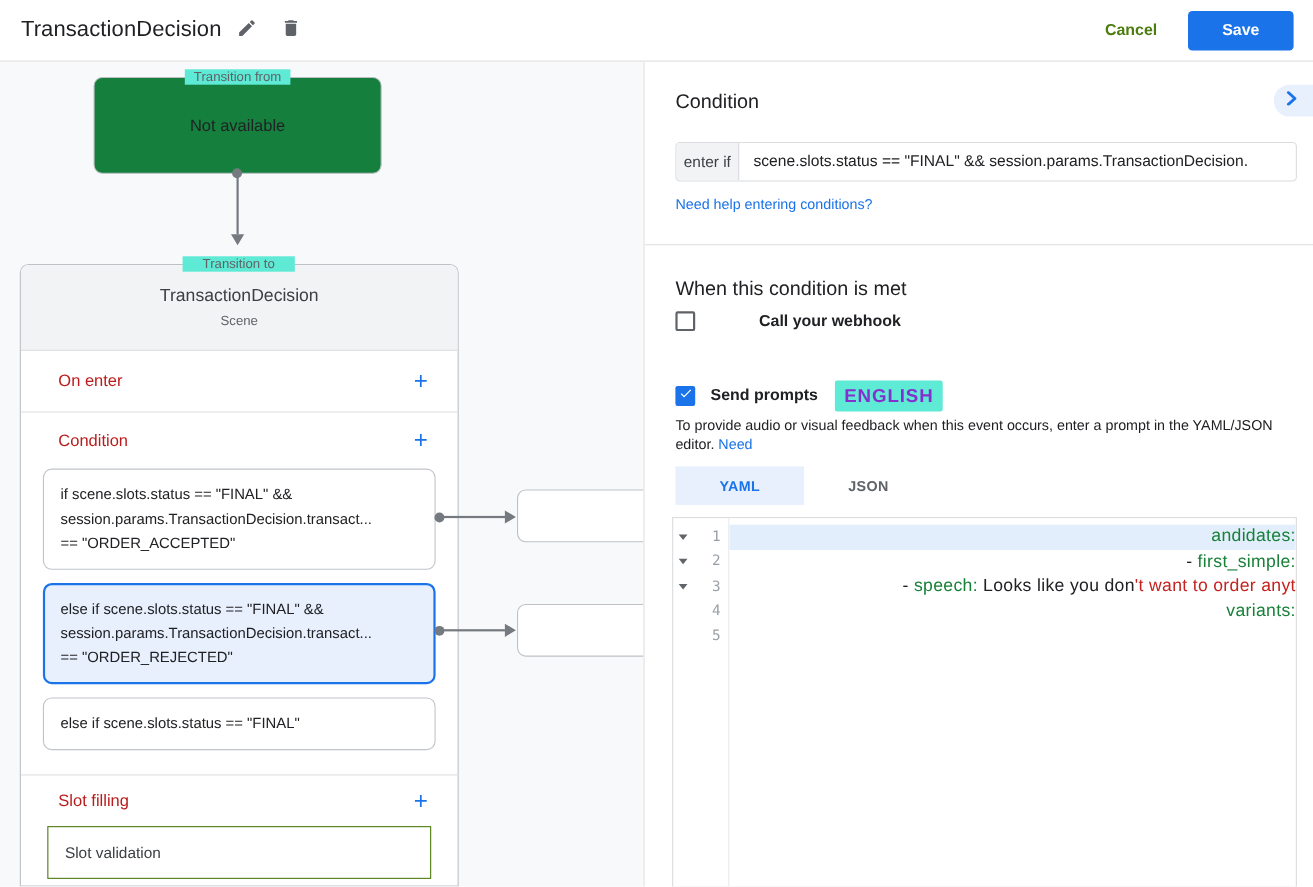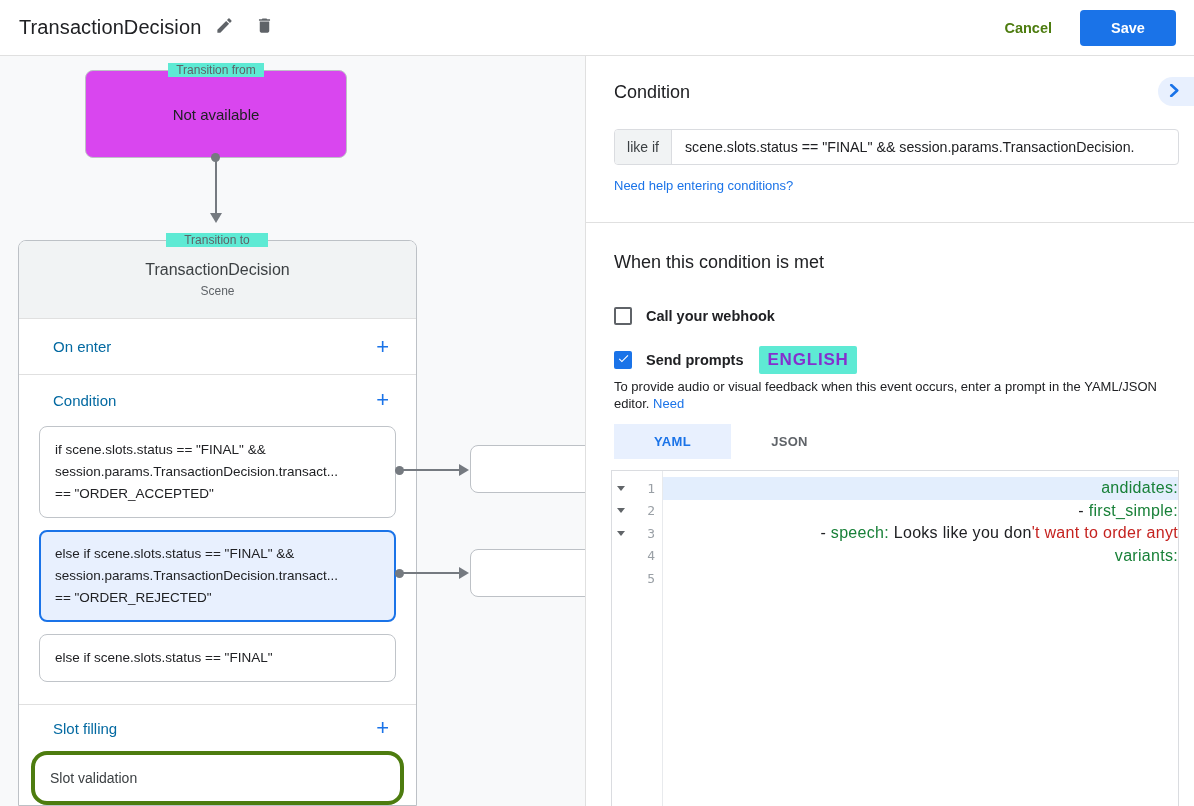--- a/index.html
+++ b/index.html
@@ -18,21 +18,21 @@
   .btn-text { color:#4d7c0f; font-size:14.5px; font-weight:bold; padding:8px 12px; cursor:pointer; }
   .btn-filled { background:#1a73e8; color:#fff; font-size:14.5px; font-weight:bold;
     border:none; border-radius:4px; width:96px; height:36px; margin:0 18px 0 16px; cursor:pointer; }
 
   
   .canvas { position:absolute; top:56px; left:0; width:585px; bottom:0;
     background:#f8f9fa; z-index:1; overflow:hidden; }
   .flow-legend { position:absolute; background:#5eead4; color:#5f6368; font-size:12px;
     text-align:center; z-index:3; padding:0 7px; height:14px; line-height:14px; }
   .from-box { position:absolute; left:85px; top:14px; width:262px; height:88px;
-    background:#d946ef; border:1px solid #bdc1c6; border-radius:8px;
+    background:#15803d; border:1px solid #bdc1c6; border-radius:8px;
     display:flex; align-items:center; justify-content:center; }
   .from-box .val { font-size:15px; color:#202124; }
   .dot { position:absolute; width:9px; height:9px; border-radius:50%; background:#757a80; }
   .vline { position:absolute; width:2px; background:#757a80; }
   .arrow-down { position:absolute; width:0; height:0;
     border-left:6px solid transparent; border-right:6px solid transparent; border-top:10px solid #757a80; }
   .hline { position:absolute; height:2px; background:#757a80; }
   .arrow-right { position:absolute; width:0; height:0;
     border-top:6px solid transparent; border-bottom:6px solid transparent; border-left:10px solid #757a80; }
   .target-box { position:absolute; width:130px; height:48px; background:#fff;
@@ -42,27 +42,27 @@
   .scene-card { position:absolute; left:18px; top:184px; width:399px; height:566px;
     background:#fff; border:1px solid #bdc1c6; border-radius:8px 8px 0 0; overflow:hidden; }
   .scene-header { height:78px; background:#f1f3f4; border-bottom:1px solid #e0e0e0;
     display:flex; flex-direction:column; align-items:center; justify-content:center; gap:5px; }
   .scene-title { font-size:16px; color:#3c4043; }
   .scene-subtitle { font-size:12px; color:#5f6368; }
   .scene-row { height:56px; display:flex; align-items:center; padding:0 27px 0 34px;
     border-bottom:1px solid #e0e0e0; }
   .section-head { height:50px; display:flex; align-items:center; padding:0 27px 0 34px; }
   .slot-head { height:46px; display:flex; align-items:center; padding:0 27px 0 34px; }
-  .row-label { flex:1; font-size:15px; color:#0369a1; }
+  .row-label { flex:1; font-size:15px; color:#b91c1c; }
   .plus { color:#1a73e8; font-size:22px; font-weight:400; line-height:20px; cursor:pointer; }
   .cond-card { margin:1px 20px 12px; border:1px solid #c0c4c9; border-radius:8px; background:#fff;
     padding:12px 15px; font-size:13.5px; color:#202124; line-height:22px; cursor:pointer; }
   .cond-card.selected { border:2px solid #1a73e8; background:#e8f0fe; padding:11px 14px; }
   .scene-divider { border-top:1px solid #e0e0e0; margin-top:22px; }
-  .slot-card { margin:0 12px 7px; border:4px solid #4d7c0f; border-radius:16px; background:#fff;
+  .slot-card { margin:0 24px 7px; border:1px solid #4d7c0f; border-radius:0; background:#fff;
     padding:13px 15px; font-size:14px; color:#3c4043; line-height:20px; cursor:pointer; }
 
   
   .panel { position:absolute; top:56px; left:585px; right:0; bottom:0; background:#fff;
     border-left:1px solid #e0e0e0; z-index:4; overflow:hidden; }
   .panel-heading { position:absolute; left:28px; font-size:18px; color:#202124; }
   .chevron-btn { position:absolute; right:0; top:21px; width:36px; height:29px; background:#e8f0fe;
     border-radius:16px 0 0 16px; display:flex; align-items:center; padding-left:11px; cursor:pointer; }
   .cond-input { position:absolute; left:28px; top:73px; width:565px; height:36px;
     border:1px solid #dadce0; border-radius:4px; display:flex; overflow:hidden; background:#fff; }
@@ -206,31 +206,31 @@
 
     <div class="chevron-btn">
       <span>
         <svg width="11" height="13" viewBox="0 0 10 12">
             <path d="M2 1 L7.5 6 L2 11" fill="none" stroke="#1a73e8" stroke-width="2.4" stroke-linecap="round" stroke-linejoin="round"></path>
           </svg>
       </span>
     </div>
 
     <div class="cond-input">
-      <div class="cond-prefix">like if</div>
+      <div class="cond-prefix">enter if</div>
       <input class="cond-value" type="text" value="scene.slots.status == &quot;FINAL&quot; &amp;&amp; session.params.TransactionDecision." style="">
     </div>
 
     <div class="help-link">Need help entering conditions?</div>
 
     <div class="panel-divider"></div>
 
     <div class="panel-heading" style="top:196px;">When this condition is met</div>
 
-    <div class="check-row" style="top:251px;">
+    <div class="check-row" style="top:227px;gap:44px;">
       <div class="checkbox"></div>
       <div class="check-label">Call your webhook</div>
     </div>
 
     <div class="check-row" style="top:290px;">
       <div class="checkbox checked">
         <span>
           <svg width="13" height="13" viewBox="0 0 24 24">
               <path d="M9 16.2 4.8 12l-1.4 1.4L9 19 21 7l-1.4-1.4z" fill="#fff"></path>
             </svg>

